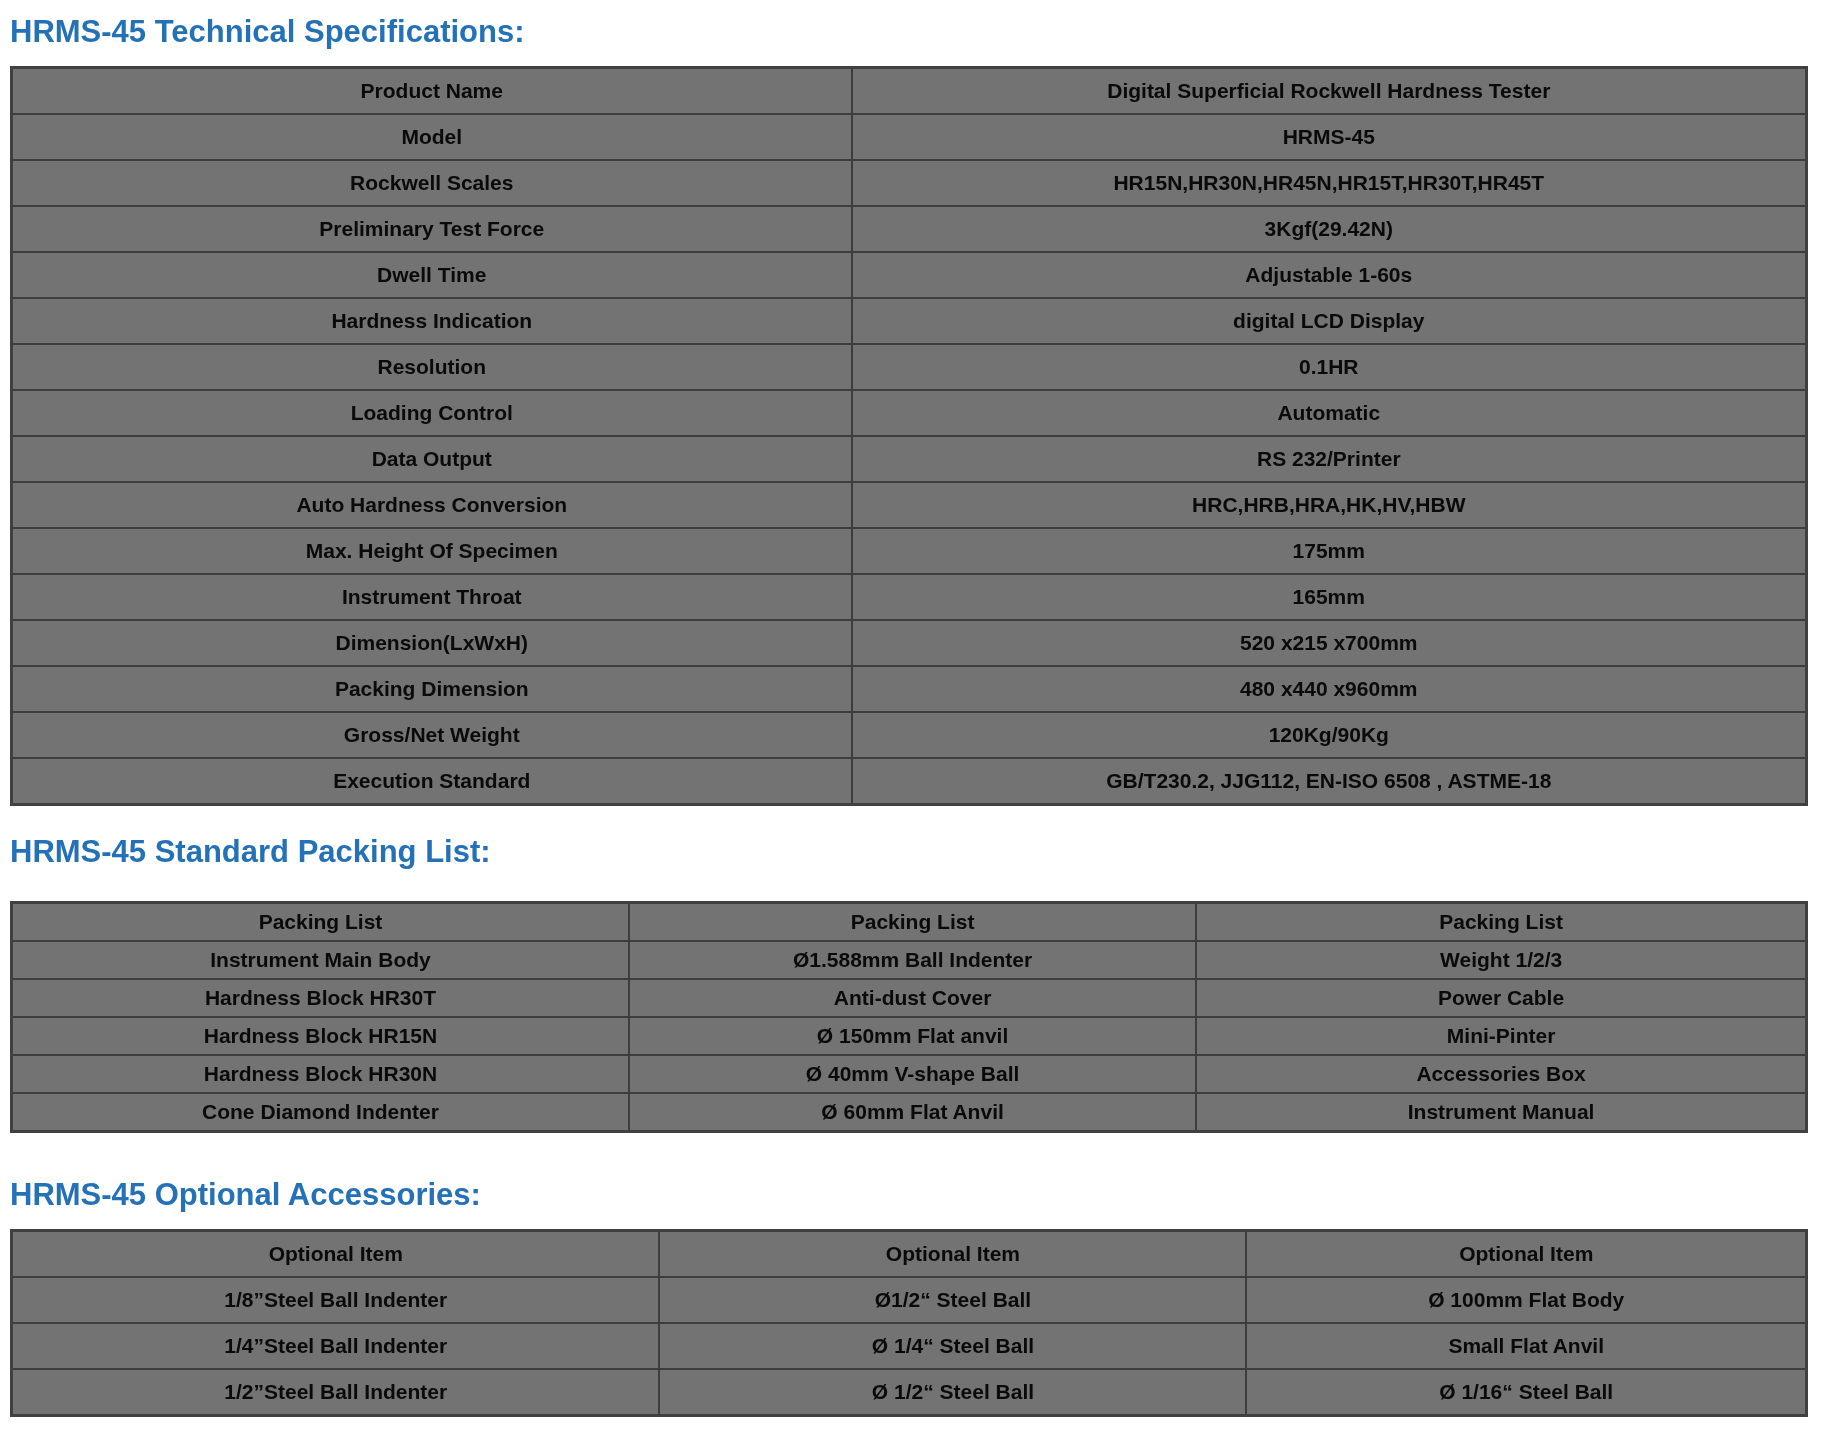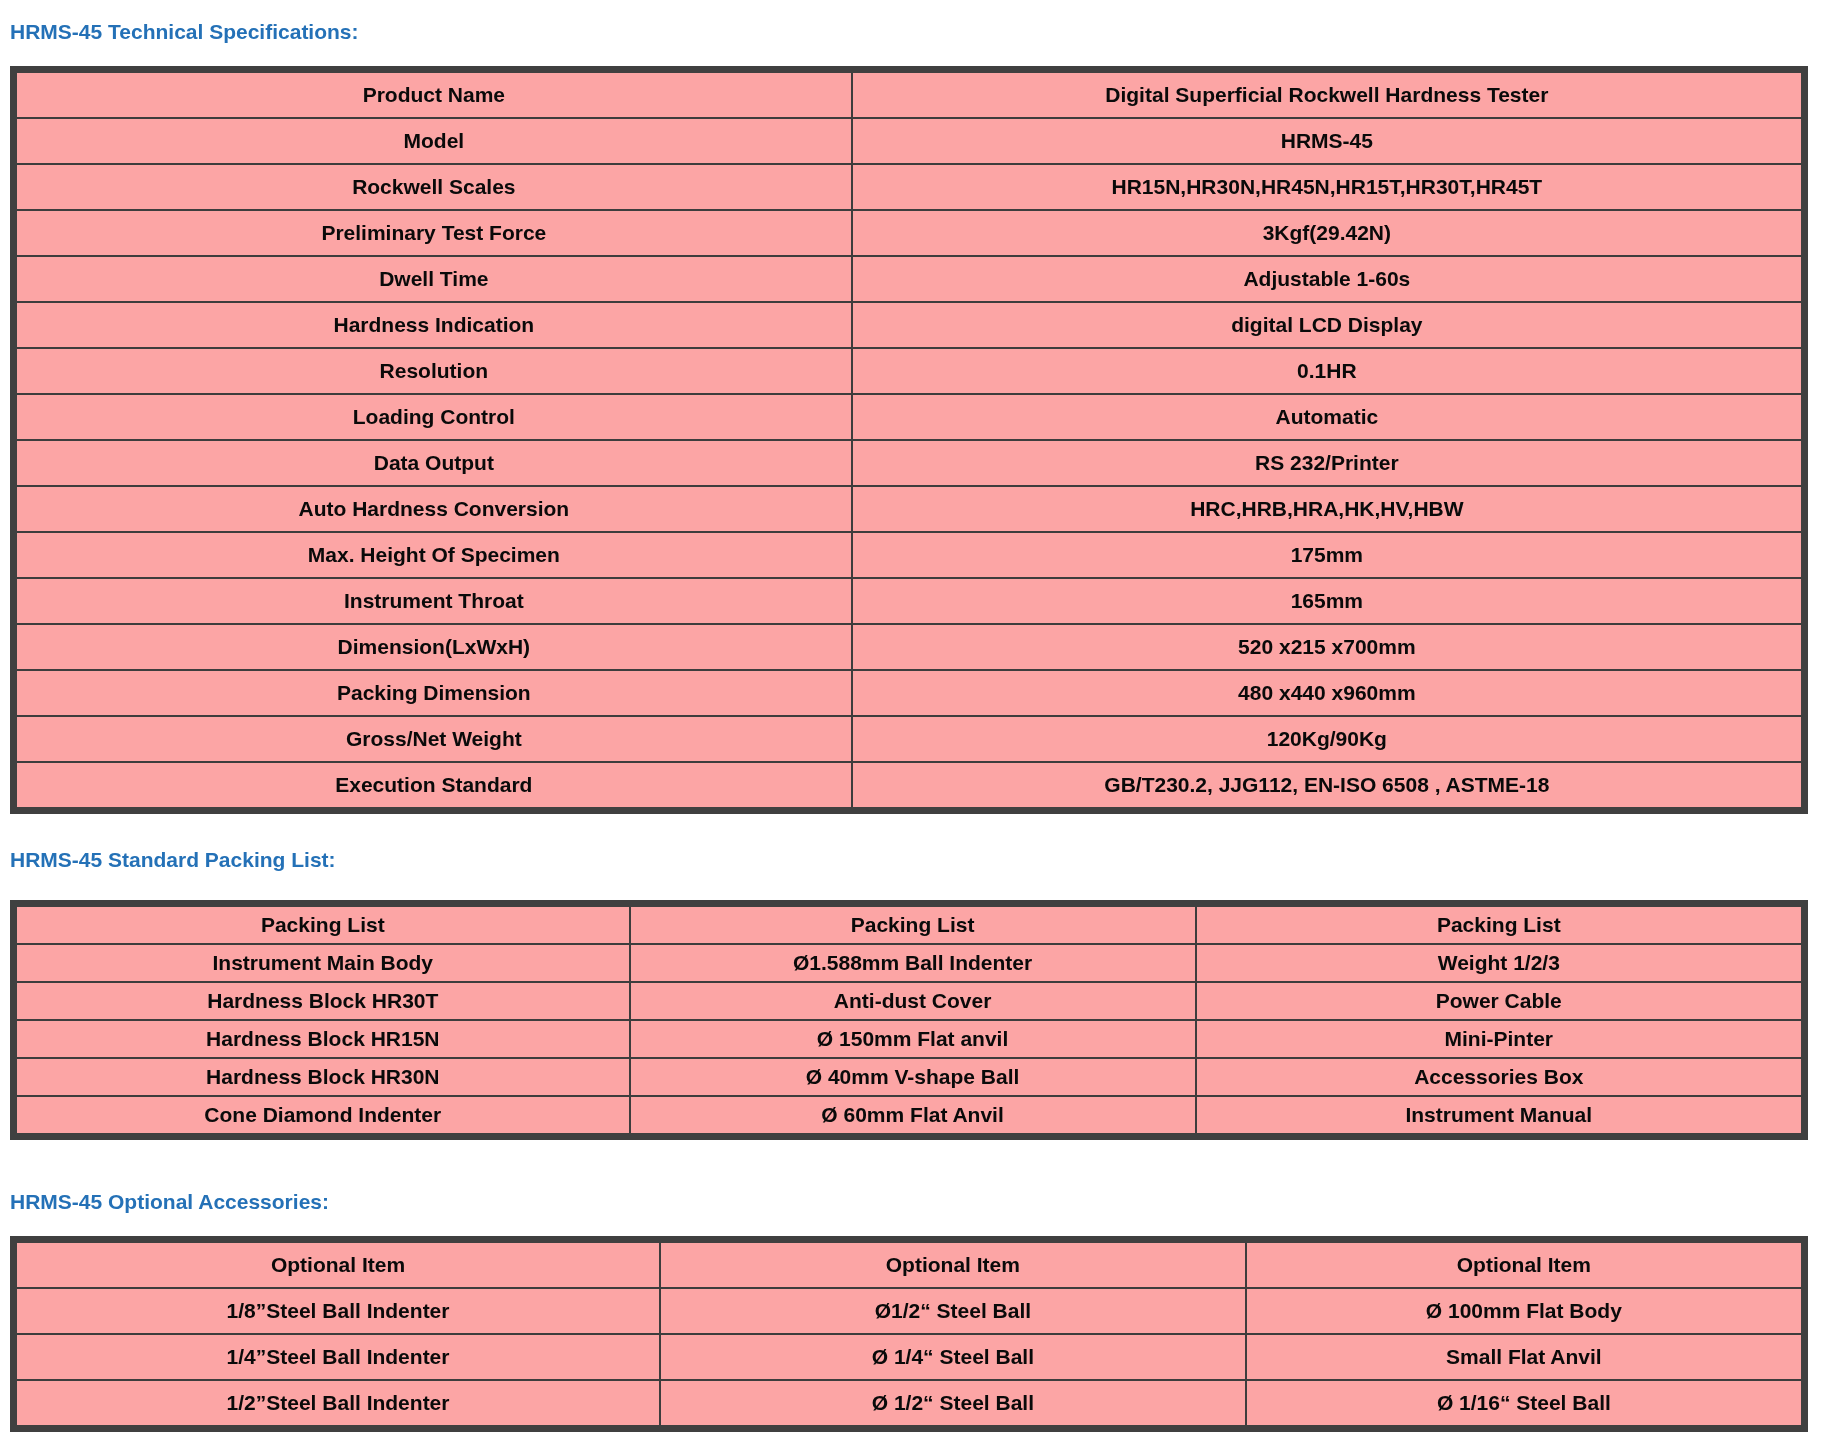--- a/index.html
+++ b/index.html
@@ -8,38 +8,38 @@
     width: 1828px;
     height: 1446px;
     overflow: hidden;
     background: #ffffff;
     font-family: "Liberation Sans", sans-serif;
     color: #0a0a0a;
     padding: 14px 10px 0 10px;
   }
   .section-title {
     margin: 0;
-    font-size: 21px;
+    font-size: 31px;
     line-height: 36px;
     font-weight: bold;
     color: #2471b7;
   }
   section.spec-section { display: block; }
   #sec-0 .section-title { margin-bottom: 16px; }
   #sec-1 { margin-top: 28px; }
-  #sec-1 .section-title { margin-bottom: 22px; }
+  #sec-1 .section-title { margin-bottom: 31px; }
   #sec-2 { margin-top: 44px; }
   #sec-2 .section-title { margin-bottom: 16px; }
 
   table.spec-table {
     width: 1798px;
     border-collapse: collapse;
     table-layout: fixed;
-    background: #fca5a5;
-    border: 7px solid #404040;
+    background: #737373;
+    border: 3px solid #404040;
   }
   table.spec-table th,
   table.spec-table td {
     border: 2px solid #3d3d3d;
     text-align: center;
     vertical-align: middle;
     font-size: 21px;
     line-height: 24px;
     white-space: nowrap;
     overflow: hidden;

